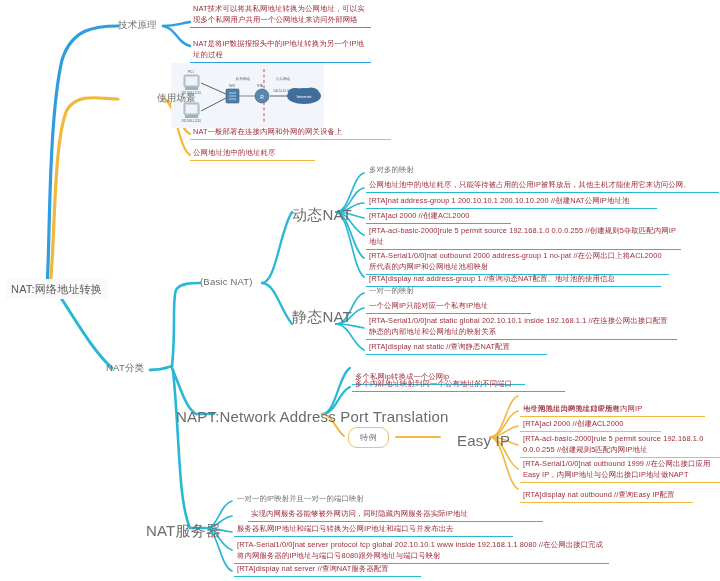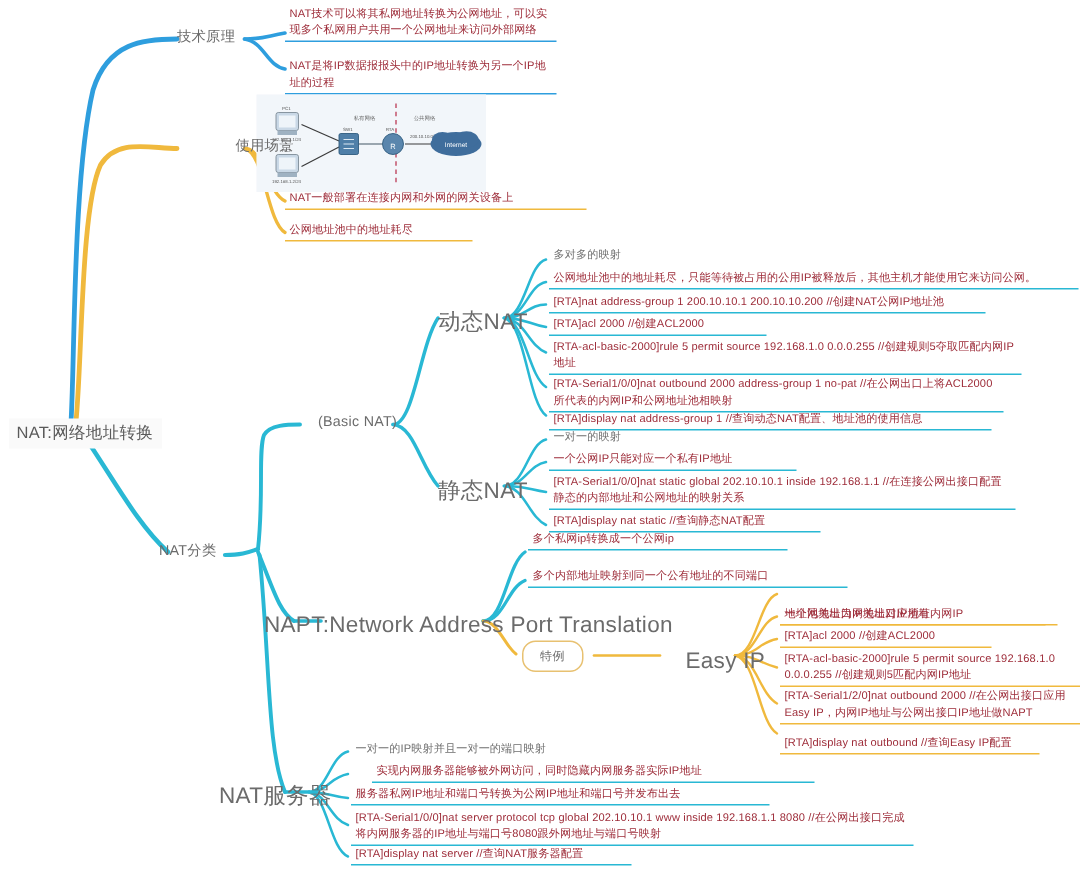--- a/index.html
+++ b/index.html
@@ -188,53 +188,53 @@
     </svg>
   </div>
 
   <div class="node lbl" style="left:118px;top:92px;margin-left:39px;">使用场景</div>
 
   <div class="leaf gold" style="left:190px;top:127px;width:196px;">NAT一般部署在连接内网和外网的网关设备上</div>
   <div class="leaf gold" style="left:190px;top:148px;width:120px;">公网地址池中的地址耗尽</div>
 
   <div class="node lbl" style="left:106px;top:362px;">NAT分类</div>
 
-  <div class="node lbl" style="left:200px;top:276px;margin-left:12px;">(Basic NAT)</div>
+  <div class="node lbl" style="left:200px;top:276px;">(Basic NAT)</div>
 
   <div class="node lbl sm" style="left:292px;top:205px;">动态NAT</div>
 
   <div class="leaf noline grey" style="left:366px;top:165px;width:120px;">多对多的映射</div>
   <div class="leaf cyan" style="left:366px;top:180px;width:348px;">公网地址池中的地址耗尽，只能等待被占用的公用IP被释放后，其他主机才能使用它来访问公网。</div>
   <div class="leaf cyan" style="left:366px;top:196px;width:286px;">[RTA]nat address-group 1 200.10.10.1 200.10.10.200  //创建NAT公网IP地址池</div>
   <div class="leaf cyan" style="left:366px;top:211px;width:140px;">[RTA]acl 2000   //创建ACL2000</div>
   <div class="leaf cyan" style="left:366px;top:226px;width:310px;">[RTA-acl-basic-2000]rule 5 permit source 192.168.1.0 0.0.0.255   //创建规则5夺取匹配内网IP地址</div>
   <div class="leaf cyan" style="left:366px;top:251px;width:298px;">[RTA-Serial1/0/0]nat outbound 2000 address-group 1 no-pat  //在公网出口上将ACL2000所代表的内网IP和公网地址池相映射</div>
   <div class="leaf cyan" style="left:366px;top:274px;width:290px;">[RTA]display nat address-group 1  //查询动态NAT配置、地址池的使用信息</div>
 
-  <div class="node lbl sm" style="left:292px;top:318px;">静态NAT</div>
+  <div class="node lbl sm" style="left:292px;top:307px;">静态NAT</div>
 
   <div class="leaf noline grey" style="left:366px;top:286px;width:110px;">一对一的映射</div>
   <div class="leaf cyan" style="left:366px;top:301px;width:160px;">一个公网IP只能对应一个私有IP地址</div>
   <div class="leaf cyan" style="left:366px;top:316px;width:306px;">[RTA-Serial1/0/0]nat static global 202.10.10.1 inside 192.168.1.1   //在连接公网出接口配置静态的内部地址和公网地址的映射关系</div>
   <div class="leaf cyan" style="left:366px;top:342px;width:176px;">[RTA]display nat static  //查询静态NAT配置</div>
 
   <div class="node lbl sm" style="left:176px;top:407px;">NAPT:Network Address Port Translation</div>
 
-  <div class="leaf cyan" style="left:352px;top:354px;width:168px;">多个私网ip转换成一个公网ip</div>
+  <div class="leaf cyan" style="left:352px;top:372px;width:168px;">多个私网ip转换成一个公网ip</div>
   <div class="leaf cyan" style="left:352px;top:379px;width:208px;">多个内部地址映射到同一个公有地址的不同端口</div>
 
   <div class="pill" style="left:348px;top:427px;">特例</div>
 
   <div class="node lbl sm" style="left:457px;top:431px;">Easy IP</div>
 
   <div class="leaf gold" style="left:520px;top:404px;width:180px;">地址池地址为网关出口IP地址</div>
   <div class="leaf gold" style="left:520px;top:404px;width:172px;">一个网关出口IP地址对应所有内网IP</div>
   <div class="leaf gold" style="left:520px;top:419px;width:136px;">[RTA]acl 2000   //创建ACL2000</div>
   <div class="leaf gold" style="left:520px;top:434px;width:196px;">[RTA-acl-basic-2000]rule 5 permit source 192.168.1.0 0.0.0.255   //创建规则5匹配内网IP地址</div>
-  <div class="leaf gold" style="left:520px;top:459px;width:196px;">[RTA-Serial1/2/0]nat outbound 2000   //在公网出接口应用Easy IP，内网IP地址与公网出接口IP地址做NAPT</div>
+  <div class="leaf gold" style="left:520px;top:459px;width:196px;">[RTA-Serial1/0/0]nat outbound 1999   //在公网出接口应用Easy IP，内网IP地址与公网出接口IP地址做NAPT</div>
   <div class="leaf gold" style="left:520px;top:490px;width:168px;">[RTA]display nat outbound   //查询Easy IP配置</div>
 
   <div class="node lbl sm" style="left:146px;top:521px;">NAT服务器</div>
 
   <div class="leaf noline grey" style="left:234px;top:494px;width:190px;">一对一的IP映射并且一对一的端口映射</div>
   <div class="leaf cyan" style="left:248px;top:509px;width:290px;">实现内网服务器能够被外网访问，同时隐藏内网服务器实际IP地址</div>
   <div class="leaf cyan" style="left:234px;top:524px;width:274px;">服务器私网IP地址和端口号转换为公网IP地址和端口号并发布出去</div>
   <div class="leaf cyan" style="left:234px;top:540px;width:370px;">[RTA-Serial1/0/0]nat server protocol tcp global 202.10.10.1 www inside 192.168.1.1 8080  //在公网出接口完成将内网服务器的IP地址与端口号8080跟外网地址与端口号映射</div>
   <div class="leaf cyan" style="left:234px;top:564px;width:182px;">[RTA]display nat server  //查询NAT服务器配置</div>
 

